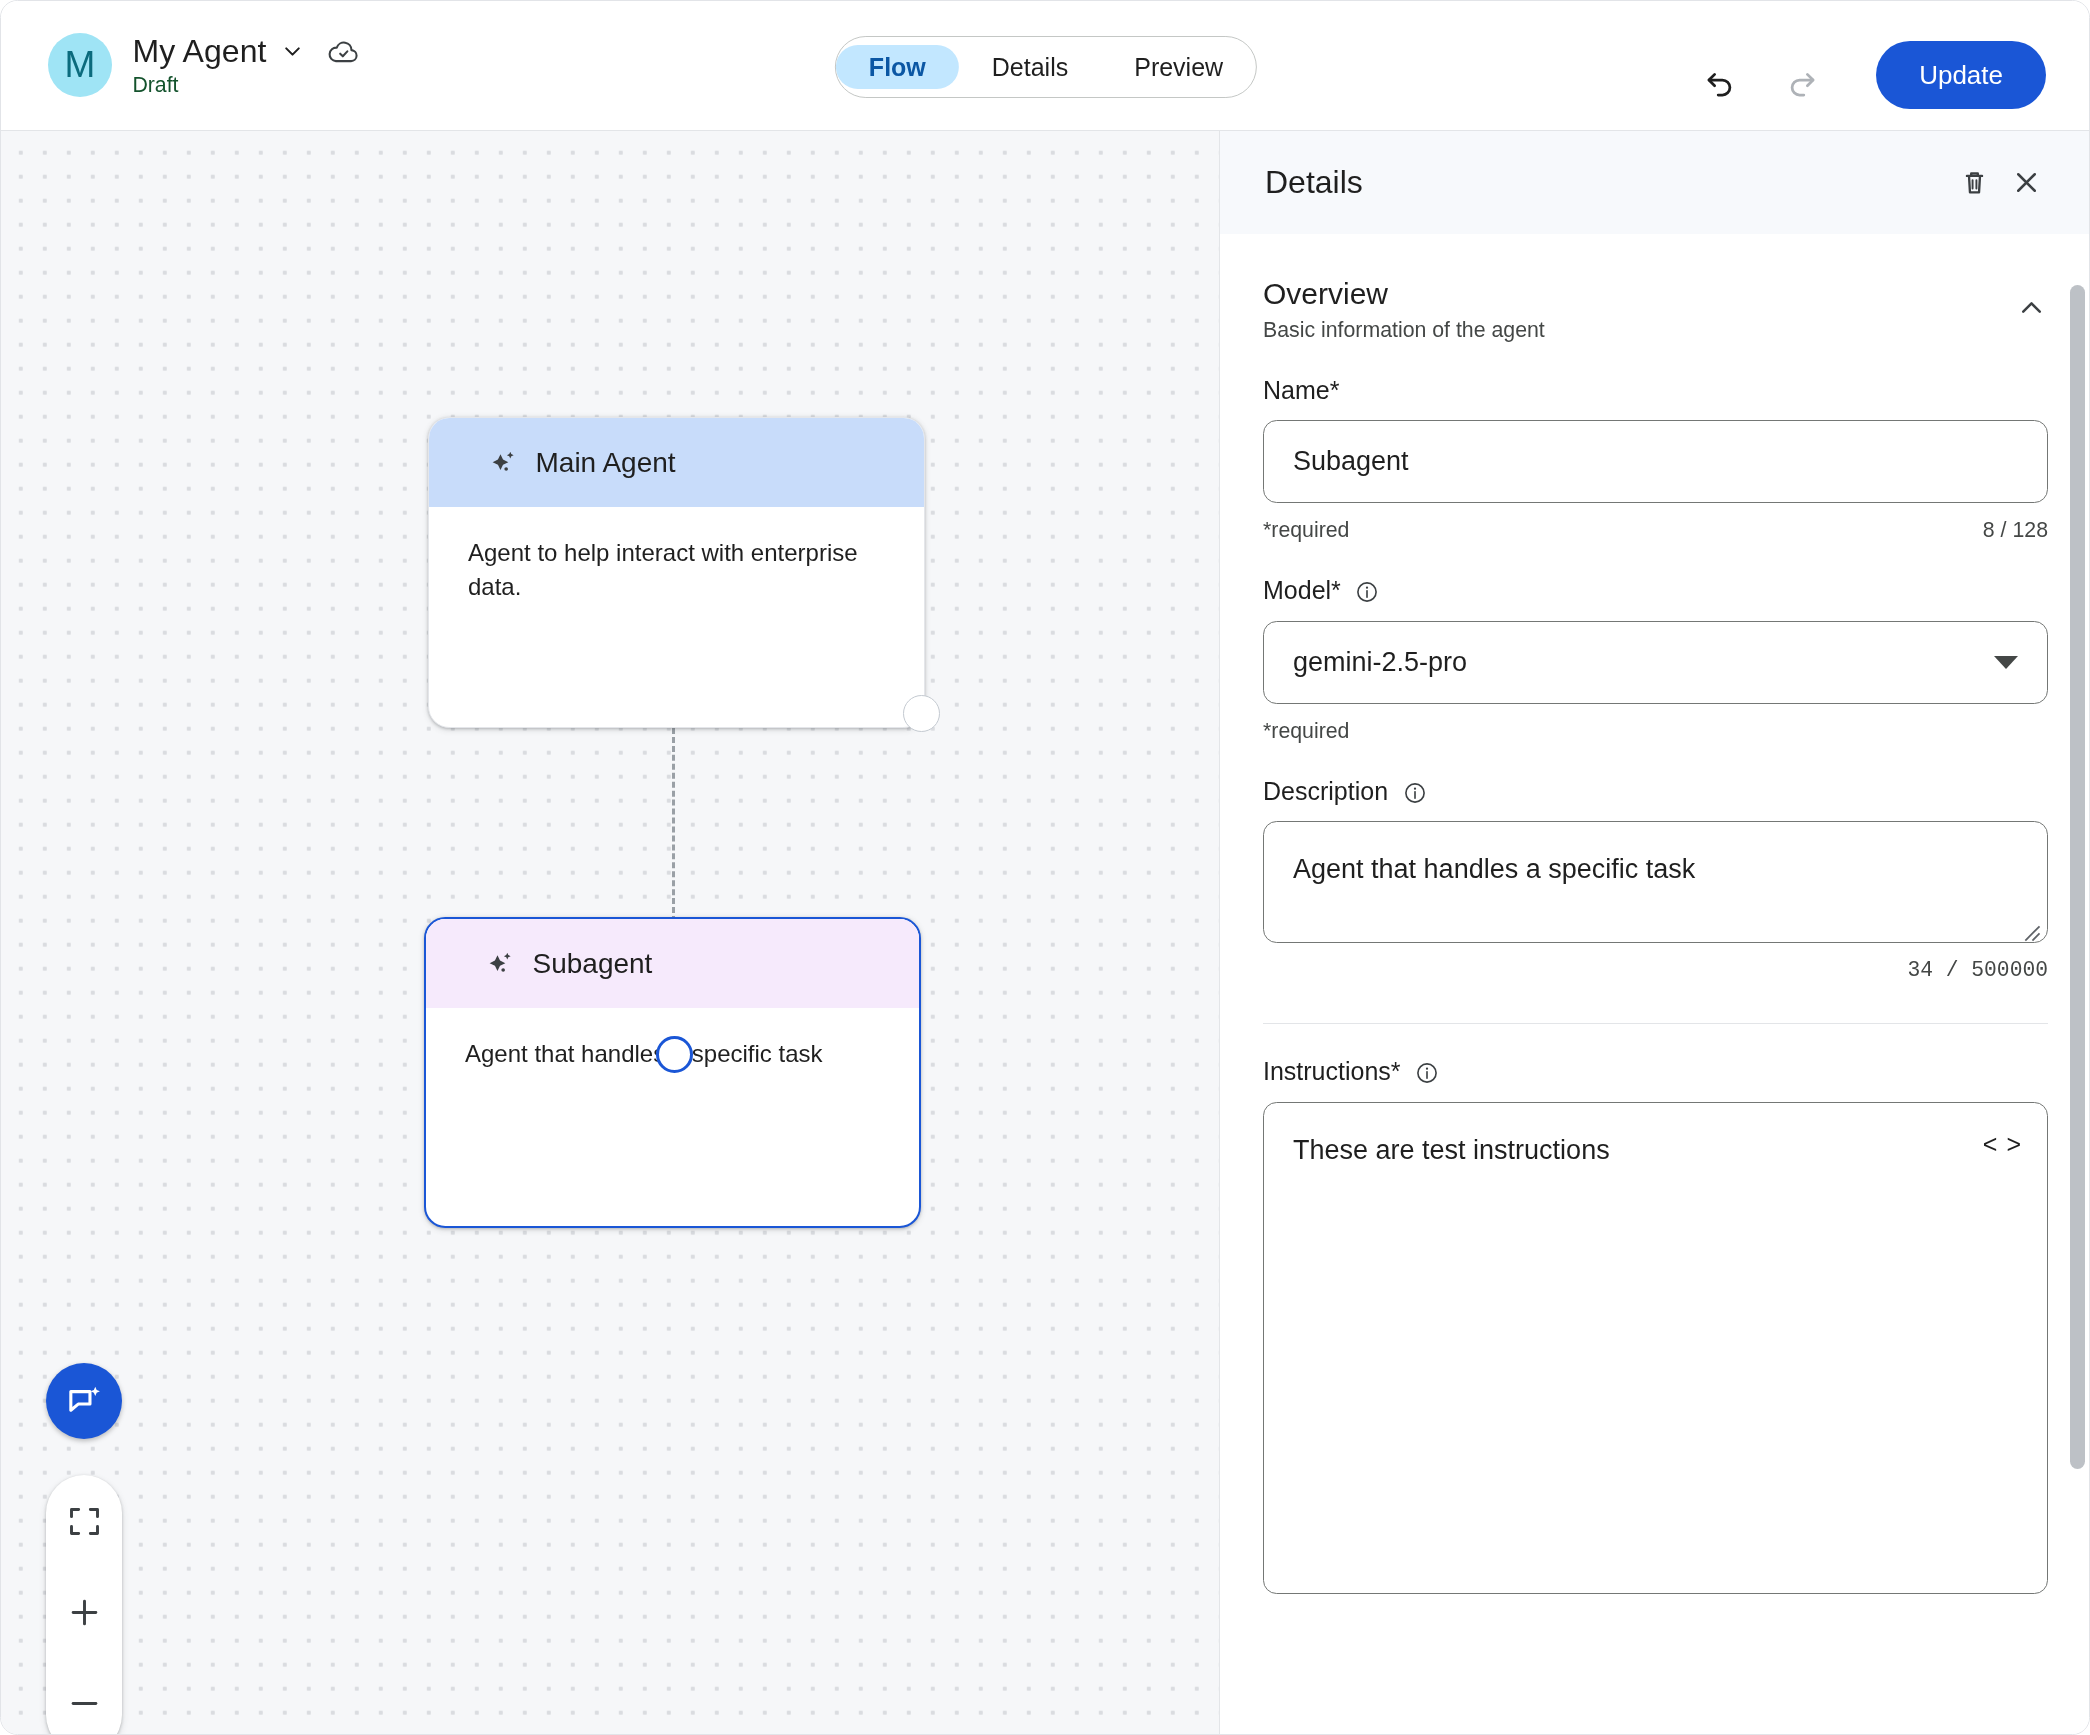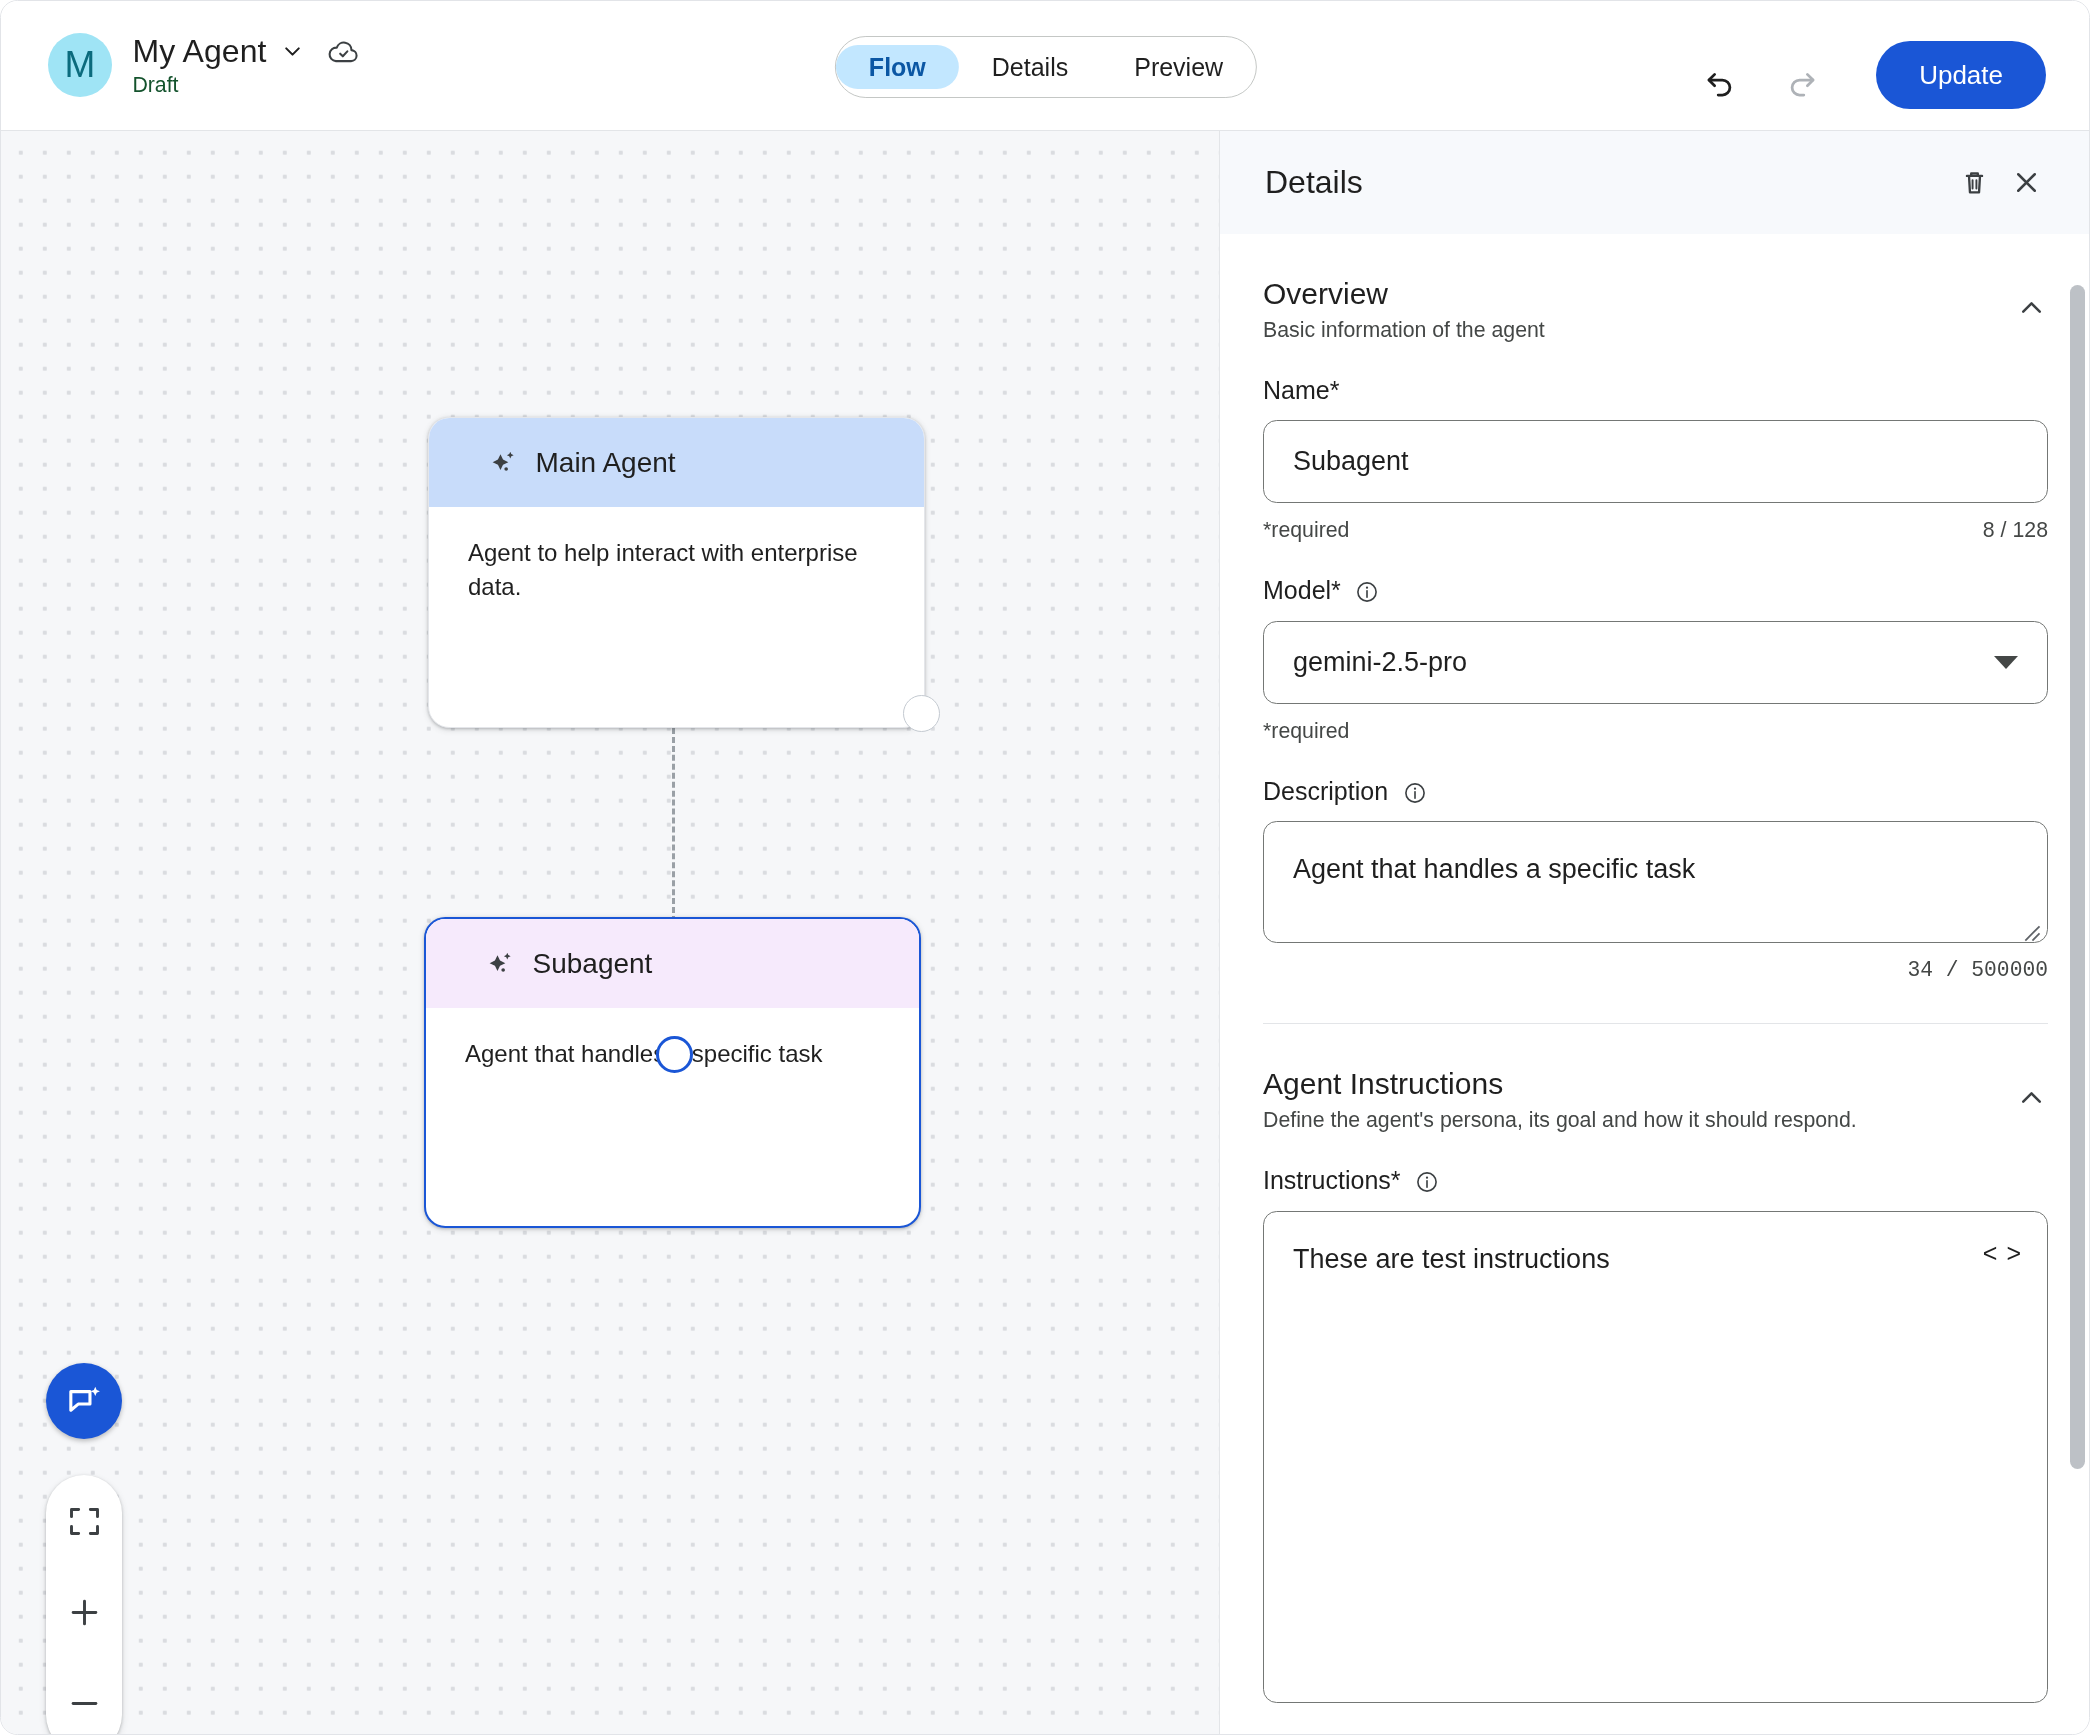--- a/index.html
+++ b/index.html
@@ -418,31 +418,20 @@
             </svg>
           </span>
         </div>
         <div class="helper-row">
           <span class="right-only">34 / 500000</span>
         </div>
       </div>
 
       <div class="divider"></div>
 
-      <div class="section-head">
-        <div class="sh-texts">
-          <div class="section-title">Agent Instructions</div>
-          <div class="section-sub">Define the agent's persona, its goal and how it should respond.</div>
-        </div>
-        <span class="chev-up">
-          <svg viewBox="0 0 24 24" width="33" height="33">
-              <path d="M6 15l6-6 6 6" fill="none" stroke="#3c4043" stroke-width="1.8" stroke-linecap="round" stroke-linejoin="round"></path>
-            </svg>
-        </span>
-      </div>
 
       <div class="field">
         <div class="field-label-row">
           <span class="field-label">Instructions*</span>
           <span class="info-icon">
             <svg viewBox="0 0 24 24" width="26" height="26">
               <circle cx="12" cy="12" r="8.4" fill="none" stroke="#3c4043" stroke-width="1.5"></circle>
               <circle cx="12" cy="8" r="1.05" fill="#3c4043"></circle>
               <path d="M12 10.9v6" fill="none" stroke="#3c4043" stroke-width="1.5" stroke-linecap="round"></path>
             </svg>

